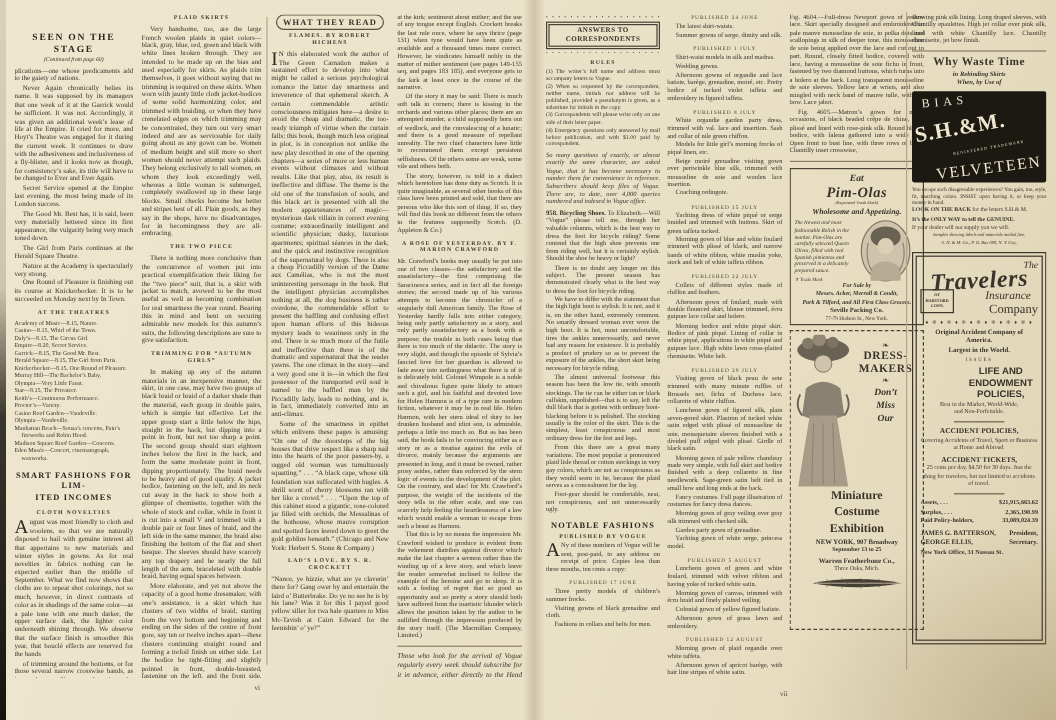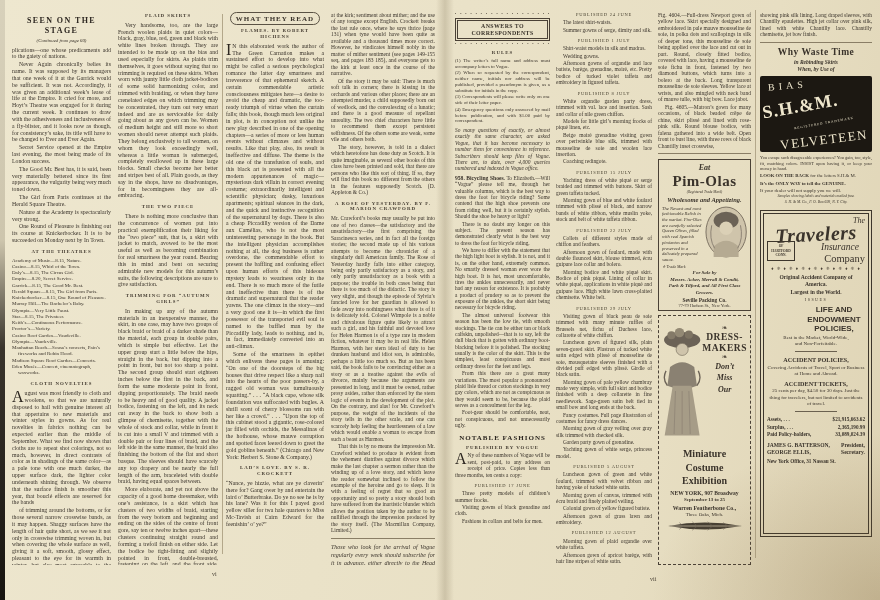--- a/index.html
+++ b/index.html
@@ -15,27 +15,27 @@
   .vrule{position:absolute;width:1px;background:#b3a78a;}
 
   .col{position:absolute;top:12px;height:553px;overflow:hidden;text-align:justify;
     font-size:5.8px;line-height:1.18;color:#3a332b;}
   .c-l1{left:12px;width:99px;}
   .c-l2{left:118px;width:100px;}
   .c-l3{left:226px;width:98px;}
   .c-l4{left:331px;width:104px;font-size:5.5px;}
   .c-r1{left:455px;width:95px;font-size:5.4px;}
   .c-r2{left:556px;width:96px;font-size:5.4px;}
-  .c-r3{left:658px;width:93px;font-size:5.5px;}
+  .c-r3{left:658px;width:112px;font-size:5.5px;}
   .c-r4{left:760px;width:112px;font-size:5.4px;}
 
   p{margin:0 0 1px 0;text-indent:7px;}
   p.ni{text-indent:0;}
   .h-major{font-weight:700;font-size:8px;letter-spacing:1.4px;text-align:center;text-indent:0;
-    margin:4px 0 2px;line-height:1.25;color:#2c2620;}
+    margin:14px 0 2px;line-height:1.25;color:#2c2620;}
   .h-major2{font-weight:700;font-size:7px;letter-spacing:1px;text-align:center;text-indent:0;
     margin:6px 0 2px;line-height:1.3;color:#2c2620;}
   .h-sub{font-size:4.9px;letter-spacing:1px;text-align:center;text-indent:0;margin:5px 0 3px;
     font-weight:600;color:#453d32;}
   .cont-note{font-size:4.8px;font-style:italic;text-align:center;text-indent:0;margin:0 0 3px;}
   .theatre{font-size:5px;line-height:1.25;text-align:left;text-indent:-6px;padding-left:6px;margin:0;}
   .dropcap{float:left;font-size:16px;line-height:12.5px;padding:1px 1px 0 0;color:#2c2620;}
   .it{font-style:italic;}
   .rules{font-size:4.8px;line-height:1.2;}
   .rule-sep{border:0;border-top:1px solid #8a7e66;margin:4px 0;}
@@ -53,21 +53,21 @@
   .answers-box{border:1px solid #4a4136;outline:1px solid #4a4136;outline-offset:-3px;
     padding:3.5px 1px;text-align:center;font-weight:700;font-size:5.9px;letter-spacing:0.4px;
     margin:1px 0;border-bottom-style:solid;}
   .qa-lead b{font-size:5.6px;}
 
   .pub-date{text-align:center;text-indent:0;font-size:4.5px;letter-spacing:0.8px;color:#47402f;margin:5px 0 2px;}
 
   
   .pim{border:1px solid #4a4136;padding:3px 3px 2px;margin:5px 0 4px;text-align:center;}
   .pim-eat{font-style:italic;font-weight:700;font-size:8px;}
-  .pim-brand{font-weight:700;font-size:15px;letter-spacing:0.5px;line-height:1;margin:1px 0;}
+  .pim-brand{font-style:italic;font-weight:700;font-size:12px;letter-spacing:0.5px;line-height:1;margin:1px 0;}
   .pim-reg{font-size:3.6px;font-style:italic;}
   .pim-tag{font-style:italic;font-weight:700;font-size:6.5px;margin:2px 0;}
   .pim-row{display:flex;gap:2px;align-items:flex-start;margin:1px 0;}
   .pim-desc{width:50%;font-size:4.6px;line-height:1.25;font-style:italic;text-align:left;}
   .pim-tm{font-size:4px;text-align:left;margin-top:1px;}
   .pim-sale{font-size:5px;line-height:1.35;font-style:italic;font-weight:700;}
   .pim-co{font-size:5.4px;font-weight:700;}
   .pim-addr{font-size:4.4px;}
 
   
@@ -141,20 +141,24 @@
     <p class="theatre">Murray Hill—The Bachelor’s Baby.</p>
     <p class="theatre">Olympia—Very Little Faust.</p>
     <p class="theatre">Star—8.15, The Privateer.</p>
     <p class="theatre">Keith’s—Continuous Performance.</p>
     <p class="theatre">Proctor’s—Variety.</p>
     <p class="theatre">Casino Roof Garden—Vaudeville.</p>
     <p class="theatre">Olympia—Vaudeville.</p>
     <p class="theatre">Manhattan Beach—Sousa’s concerts, Pain’s fireworks and Robin Hood.</p>
     <p class="theatre">Madison Square Roof Garden—Concerts.</p>
     <p class="theatre">Eden Musée—Concert, cinematograph, waxworks.</p>
+    <div class="h-major2">
+      <span>SMART FASHIONS FOR LIM-</span><br>
+      <span>ITED INCOMES</span>
+    </div>
     <div class="h-sub">CLOTH NOVELTIES</div>
     <p class="ni"><span class="dropcap">A</span><span>ugust was most friendly to cloth and woolens, so that we are naturally disposed to hail with genuine interest all that appertains to new materials and winter styles in gowns. As for real novelties in fabrics nothing can be expected earlier than the middle of September. What we find now shows that cloths are to repeat shot colorings, not so much, however, in direct contrasts of color as in shadings of the same color—as a pale tone with one much darker, the upper surface dark, the lighter color underneath shining through. We observe that the surface finish is smoother this year, that bouclé effects are reserved for the bands</span></p>
     <p>of trimming around the bottoms, or for those several narrow crosswise bands, as it may happen. Shaggy surfaces have the length of hair quite short, as we see it not only in crosswise trimming woven in, but when covering the whole surface as well, giving it a soft, smooth, glossy effect, pleasant to the eye for its warmth in winter, but also most agreeable to the touch.</p>
 
   </div>
 
   <div class="col c-l2">
     <div class="h-sub" style="margin-top:1px">PLAID SKIRTS</div>
     <p>Very handsome, too, are the large French woolen plaids in quiet colors—black, gray, blue, red, green and black with white lines broken through. They are intended to be made up on the bias and used especially for skirts. As plaids trim themselves, it goes without saying that no trimming is required on these skirts. When worn with jaunty little cloth jacket-bodices of some solid harmonizing color, and trimmed with braiding, or when they have crenelated edges on which trimming may be concentrated, they turn out very smart indeed and are as serviceable for daily going about as any gown can be. Women of medium height and still more so short women should never attempt such plaids. They belong exclusively to tall women, on whom they look exceedingly well, whereas a little woman is submerged, completely swallowed up in these large blocks. Small checks become her better and stripes best of all. Plain goods, as they say in the shops, have no disadvantages, for in becomingness they are all-embracing.</p>
     <div class="h-sub">THE TWO PIECE</div>

